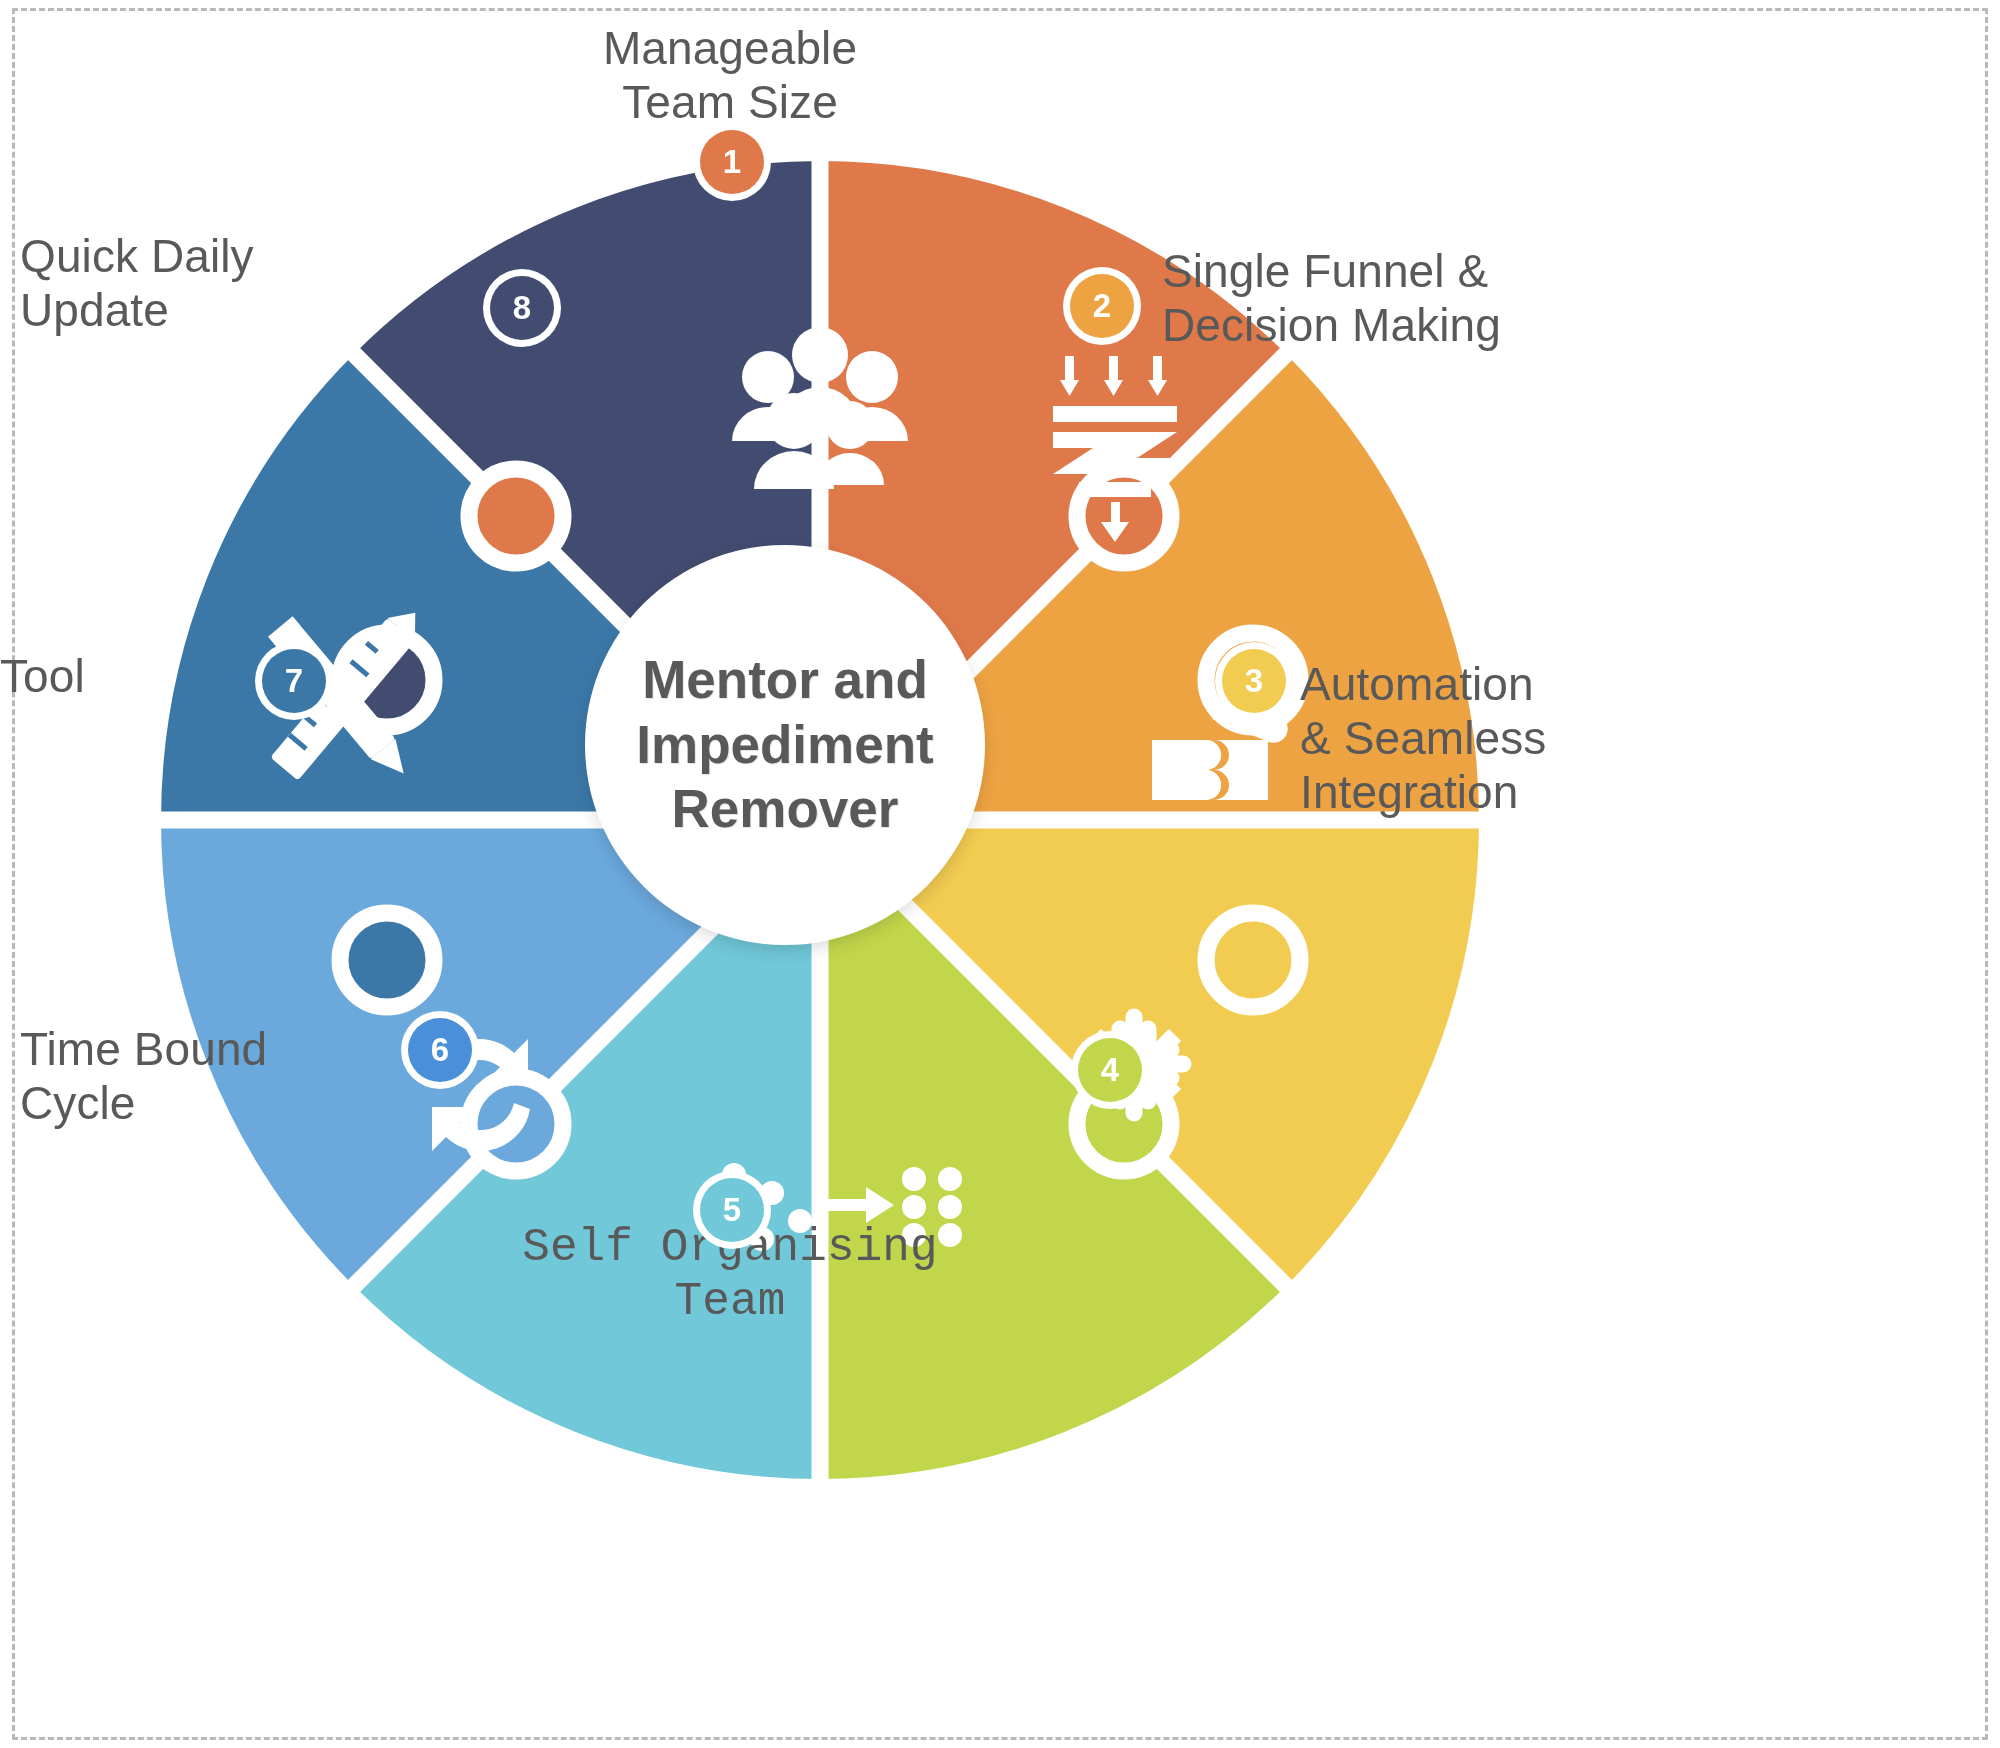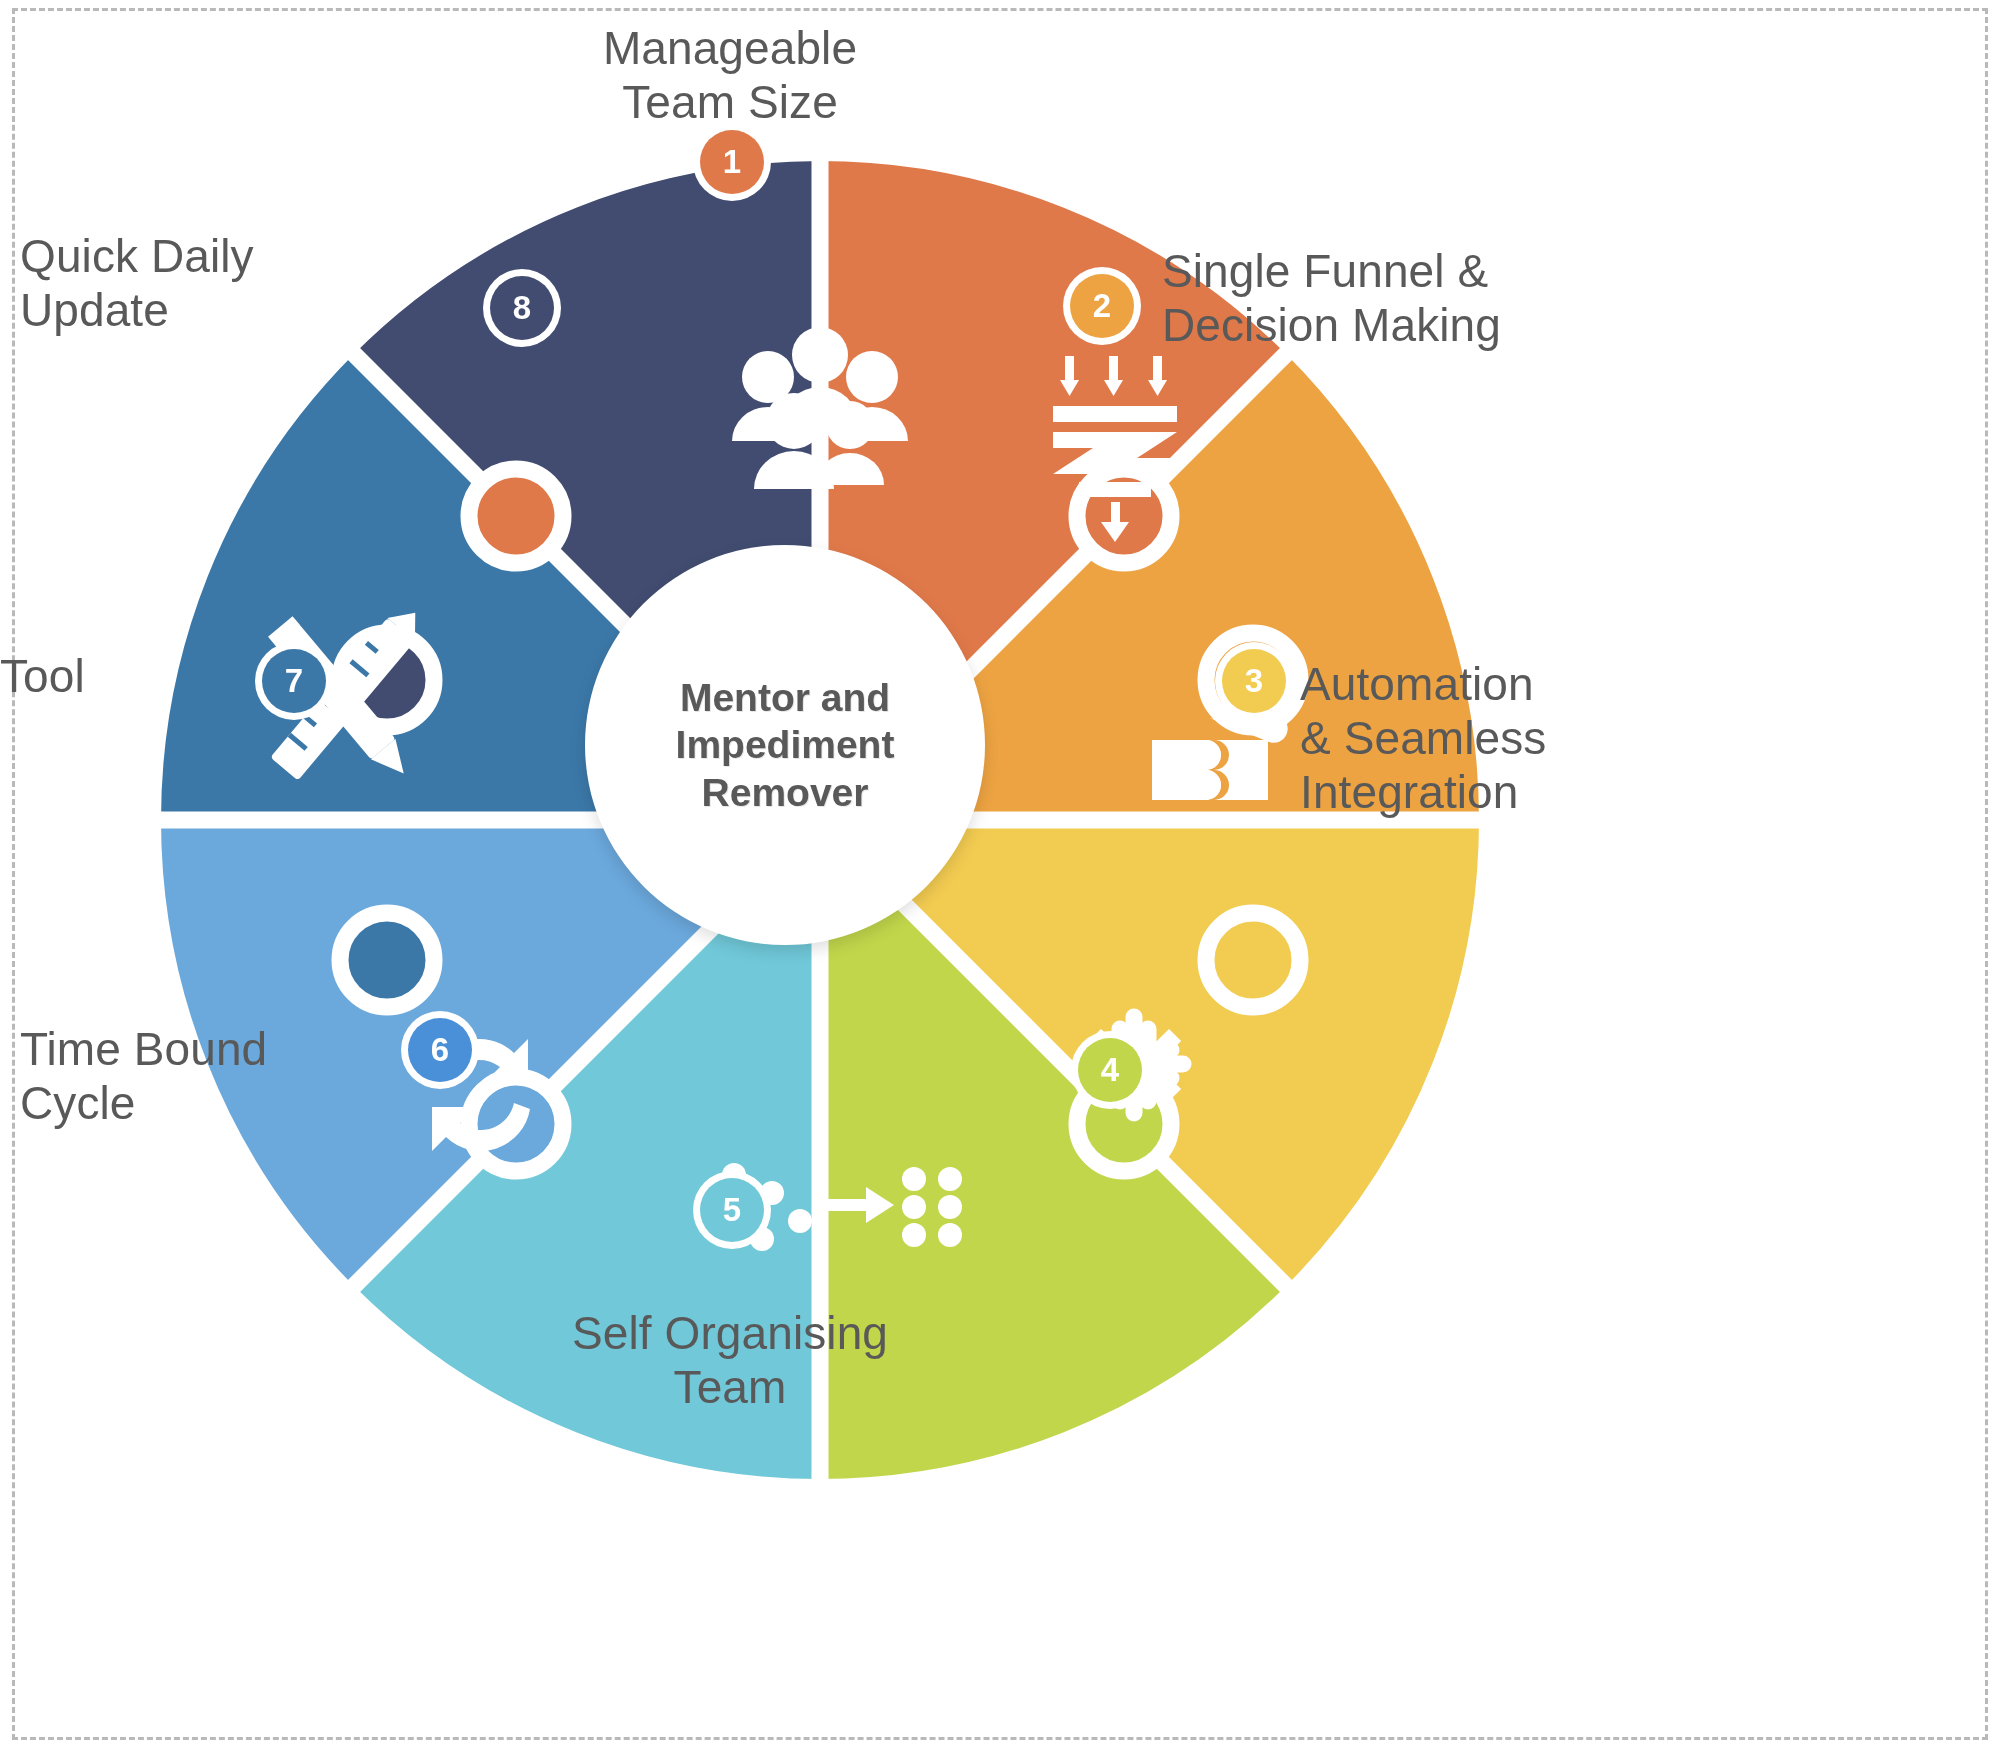--- a/index.html
+++ b/index.html
@@ -45,21 +45,21 @@
     left:585px;top:545px;width:400px;height:400px;
     border-radius:50%;
     background:#ffffff;
     display:flex;align-items:center;justify-content:center;
     box-shadow:0 6px 16px rgba(0,0,0,0.13);
   }
   .center-text{
     text-align:center;
     color:#595959;
     font-weight:bold;
-    font-size:39px;
+    font-size:53px;
     line-height:1.22;
     white-space:pre-line;
     text-shadow:1px 1px 0 rgba(0,0,0,0.10);
   }
 </style>
 </head>
 <body>
 
 <div id="frame"></div>
 
@@ -329,21 +329,21 @@
 Decision Making</div>
   <div class="badge sz1" style="left:1070px;top:274px;background:#EDA342;">2</div>
 
   <div class="label right" style="left:1300px;top:650px;width:480px;margin-top:8px;">Automation
 &amp; Seamless
 Integration</div>
   <div class="badge sz1" style="left:1222px;top:649px;background:#F2CB51;">3</div>
 
   <div class="badge sz1" style="left:1078px;top:1038px;background:#C2D64B;">4</div>
 
-  <div class="label center" style="left:500px;top:1307px;width:460px;">Self Organising
+  <div class="label center" style="left:500px;top:1222px;width:460px;font-family:Liberation Mono, monospace;">Self Organising
 Team</div>
   <div class="badge sz1" style="left:700px;top:1178px;background:#70C8D8;">5</div>
 
   <div class="label left" style="left:20px;top:1023px;width:370px;">Time Bound
 Cycle</div>
   <div class="badge sz1" style="left:408px;top:1018px;background:#4A90D9;">6</div>
 
   <div class="label left" style="left:0px;top:650px;width:240px;">Tool</div>
   <div class="badge sz1" style="left:262px;top:649px;background:#3B78A8;">7</div>
 

